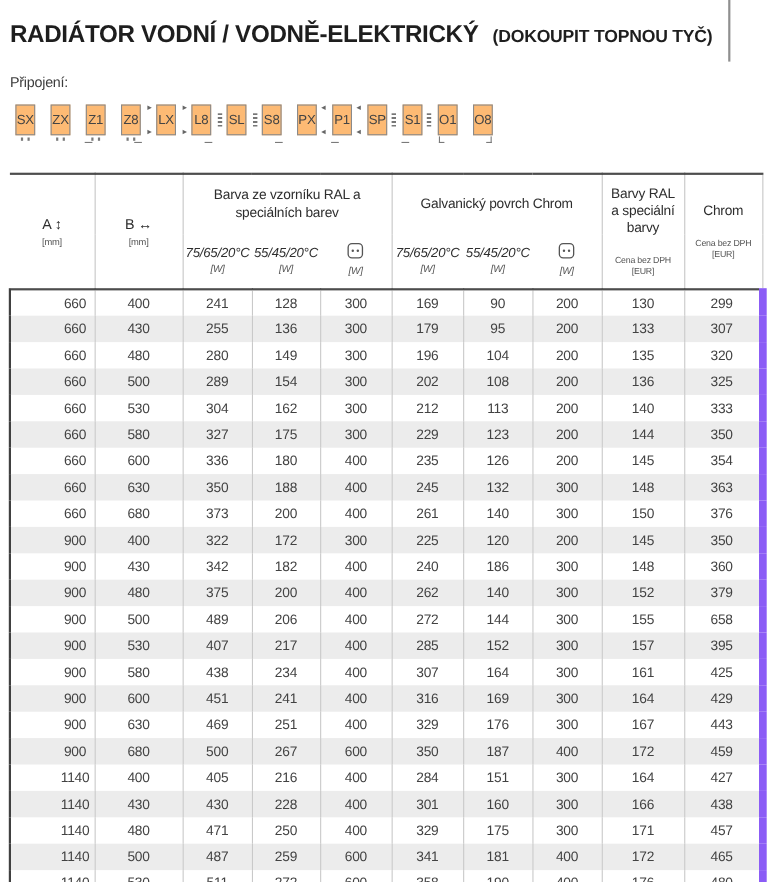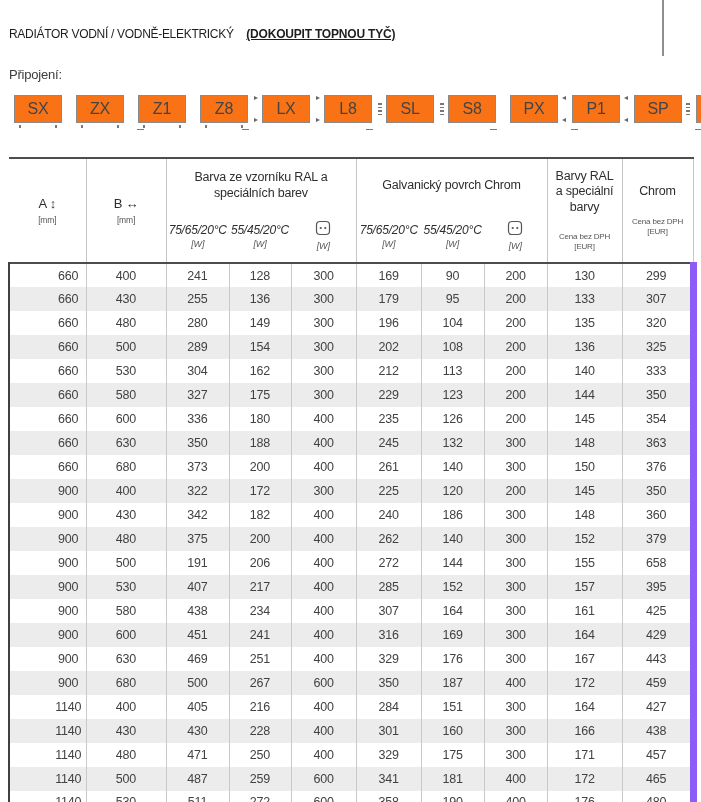--- a/index.html
+++ b/index.html
@@ -6,34 +6,34 @@
   html,body { background:#fff; }
   body {
     width: 701px; height: 802px;
     font-family: "Liberation Sans", "DejaVu Sans", sans-serif;
     color: #333; position: relative; overflow: hidden;
     letter-spacing: -0.2px;
   }
 
   
   .page-head { padding: 9px 0 0 9px; }
-  .title-main { font-size: 12px; font-weight: 400; color:#1e1e1e; display:inline; letter-spacing:-0.3px;}
-  .title-note { font-size: 12px; font-weight: 600; color:#1e1e1e; display:inline; margin-left:4px;text-decoration:underline;}
+  .title-main { font-size: 22px; font-weight: 700; color:#1e1e1e; display:inline; letter-spacing:-0.3px;}
+  .title-note { font-size: 16px; font-weight: 600; color:#1e1e1e; display:inline; margin-left:4px;}
   .top-divider { position:absolute; left:662px; top:0; width:2px; height:56px; background:#8f8f8f; }
 
   .conn-label { margin: 21px 0 0 9px; font-size: 13px; color:#3c3c3c; }
 
   
   .conn-row { display:flex; margin: 13px 0 0 14px; gap: 14px; }
   .conn { position: relative; }
   .conn-box {
-    width: 48px; height: 28px;
+    width: 18px; height: 28px;
     border: 1.5px solid #8a8a8a;
     display:flex; align-items:center; justify-content:center;
-    font-size: 16px; color:#444; background:#f97316;
+    font-size: 12px; color:#444; background:#fdba74;
   }
   .mark { position:absolute; }
   .mark.ticks-bottom { left:3px; right:3px; bottom:-5px; height:3px; }
   .mark.ticks-bottom::before, .mark.ticks-bottom::after { content:""; position:absolute; width:2px; height:3px; background:#7a7a7a; }
   .mark.ticks-bottom::before { left:2px; } .mark.ticks-bottom::after { right:2px; }
   .mark.line-bottom-left  { left:-1px; bottom:-7px; width:7px; height:1px; background:#7a7a7a; }
   .mark.line-bottom-right { right:-1px; bottom:-7px; width:7px; height:1px; background:#7a7a7a; }
   .mark.arrows-left  { left:-8px; top:1px; height:26px; width:5px; }
   .mark.arrows-right { right:-8px; top:1px; height:26px; width:5px; }
   .mark.arrows-left::before, .mark.arrows-left::after,
@@ -377,21 +377,21 @@
         <td>400</td>
         <td>262</td>
         <td>140</td>
         <td>300</td>
         <td>152</td>
         <td>379</td>
       </tr>
       <tr>
         <td>900</td>
         <td>500</td>
-        <td>191</td>
+        <td>489</td>
         <td>206</td>
         <td>400</td>
         <td>272</td>
         <td>144</td>
         <td>300</td>
         <td>155</td>
         <td>658</td>
       </tr>
       <tr>
         <td>900</td>

